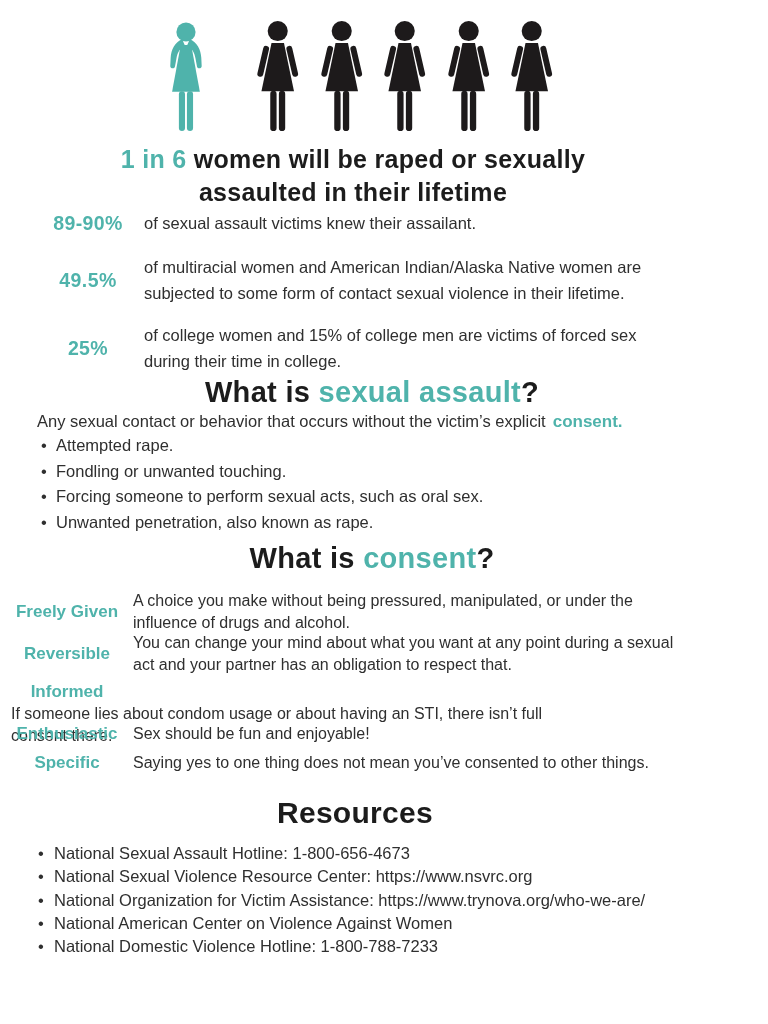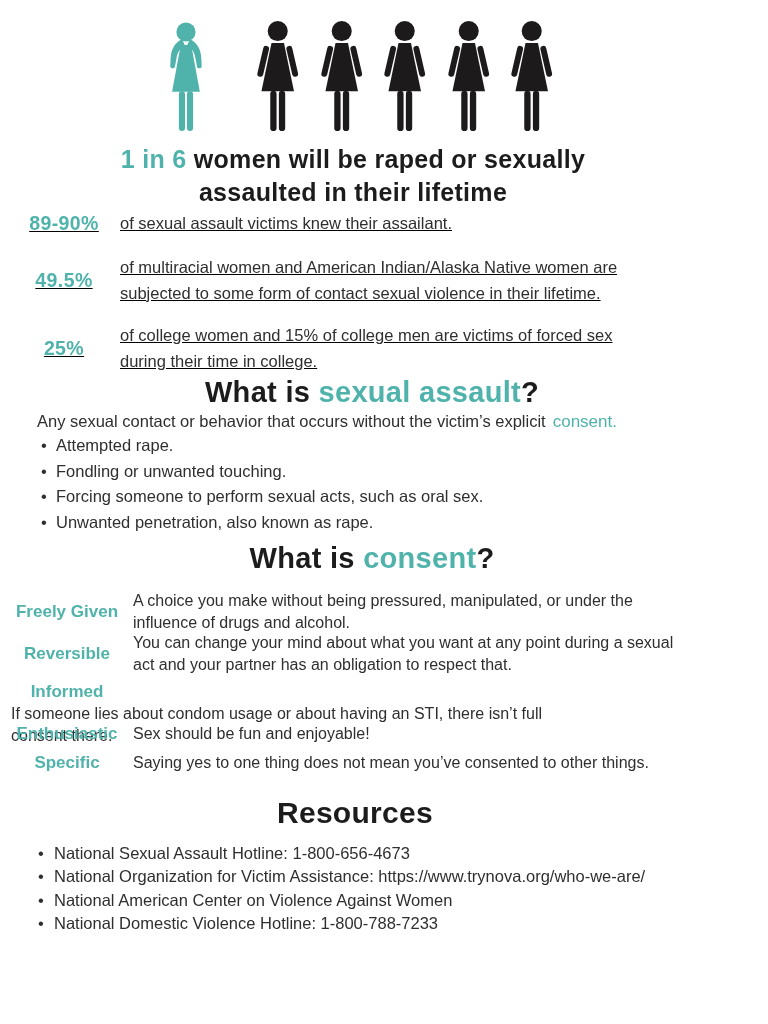--- a/index.html
+++ b/index.html
@@ -30,21 +30,21 @@
   
   .headline{
     position:absolute;top:143px;left:0;right:0;
     text-align:center;transform:translateX(-19px);
     font-size:25px;line-height:33px;font-weight:bold;
     color:var(--ink);letter-spacing:.3px;
   }
   .headline .hl{color:var(--teal);}
 
   
-  .stat-row{position:absolute;left:8px;right:26px;display:flex;align-items:center;text-decoration:underline;}
+  .stat-row{position:absolute;left:32px;right:26px;display:flex;align-items:center;}
   .stat-row.r1{top:210px;}
   .stat-row.r2{top:254px;}
   .stat-row.r3{top:322px;align-items:center;}
   .stat-value{
     flex:none;width:112px;text-align:center;
     color:var(--teal);font-weight:bold;font-size:19.5px;line-height:26px;
     letter-spacing:.4px;
   }
   .stat-text{margin-left:0;font-size:16.5px;line-height:26px;color:var(--body);}
 
@@ -57,21 +57,21 @@
   #h-sa{top:376px;}
   #h-consent{top:542px;}
   #h-res{top:797px;font-size:30px;transform:translateX(-17px);}
   .h2 .hl{color:var(--teal);}
 
   
   #sa-intro{
     position:absolute;top:409px;left:37px;right:18px;
     font-size:16.5px;line-height:24px;color:var(--body);
   }
-  #sa-intro .intro-hl{color:var(--teal);font-weight:normal;margin-left:7px;font-size:17px;}
+  #sa-intro .intro-hl{color:var(--teal);font-weight:bold;margin-left:7px;font-size:17px;}
   #sa-list{
     position:absolute;top:433px;left:41px;right:30px;
     margin:0;padding:0;list-style:none;
   }
   #sa-list li{
     position:relative;padding-left:15px;
     font-size:16.5px;line-height:25.6px;color:var(--body);
   }
   #sa-list li::before{content:"\2022";position:absolute;left:0;color:var(--body);}
 
@@ -213,18 +213,19 @@
     <div class="c-text ml">Sex should be fun and enjoyable!</div>
   </div>
   <div class="c-row c5">
     <div class="c-label">Specific</div>
     <div class="c-text ml">Saying yes to one thing does not mean you’ve consented to other things.</div>
   </div>
 
   <div class="h2" id="h-res">Resources</div>
   <ul id="res-list">
     <li>National Sexual Assault Hotline: 1-800-656-4673</li>
+    <li>National Sexual Violence Resource Center: https://www.nsvrc.org</li>
     <li>National Organization for Victim Assistance: https://www.trynova.org/who-we-are/</li>
     <li>National American Center on Violence Against Women</li>
     <li>National Domestic Violence Hotline: 1-800-788-7233</li>
   </ul>
 
 </div>
 
 </body></html>

